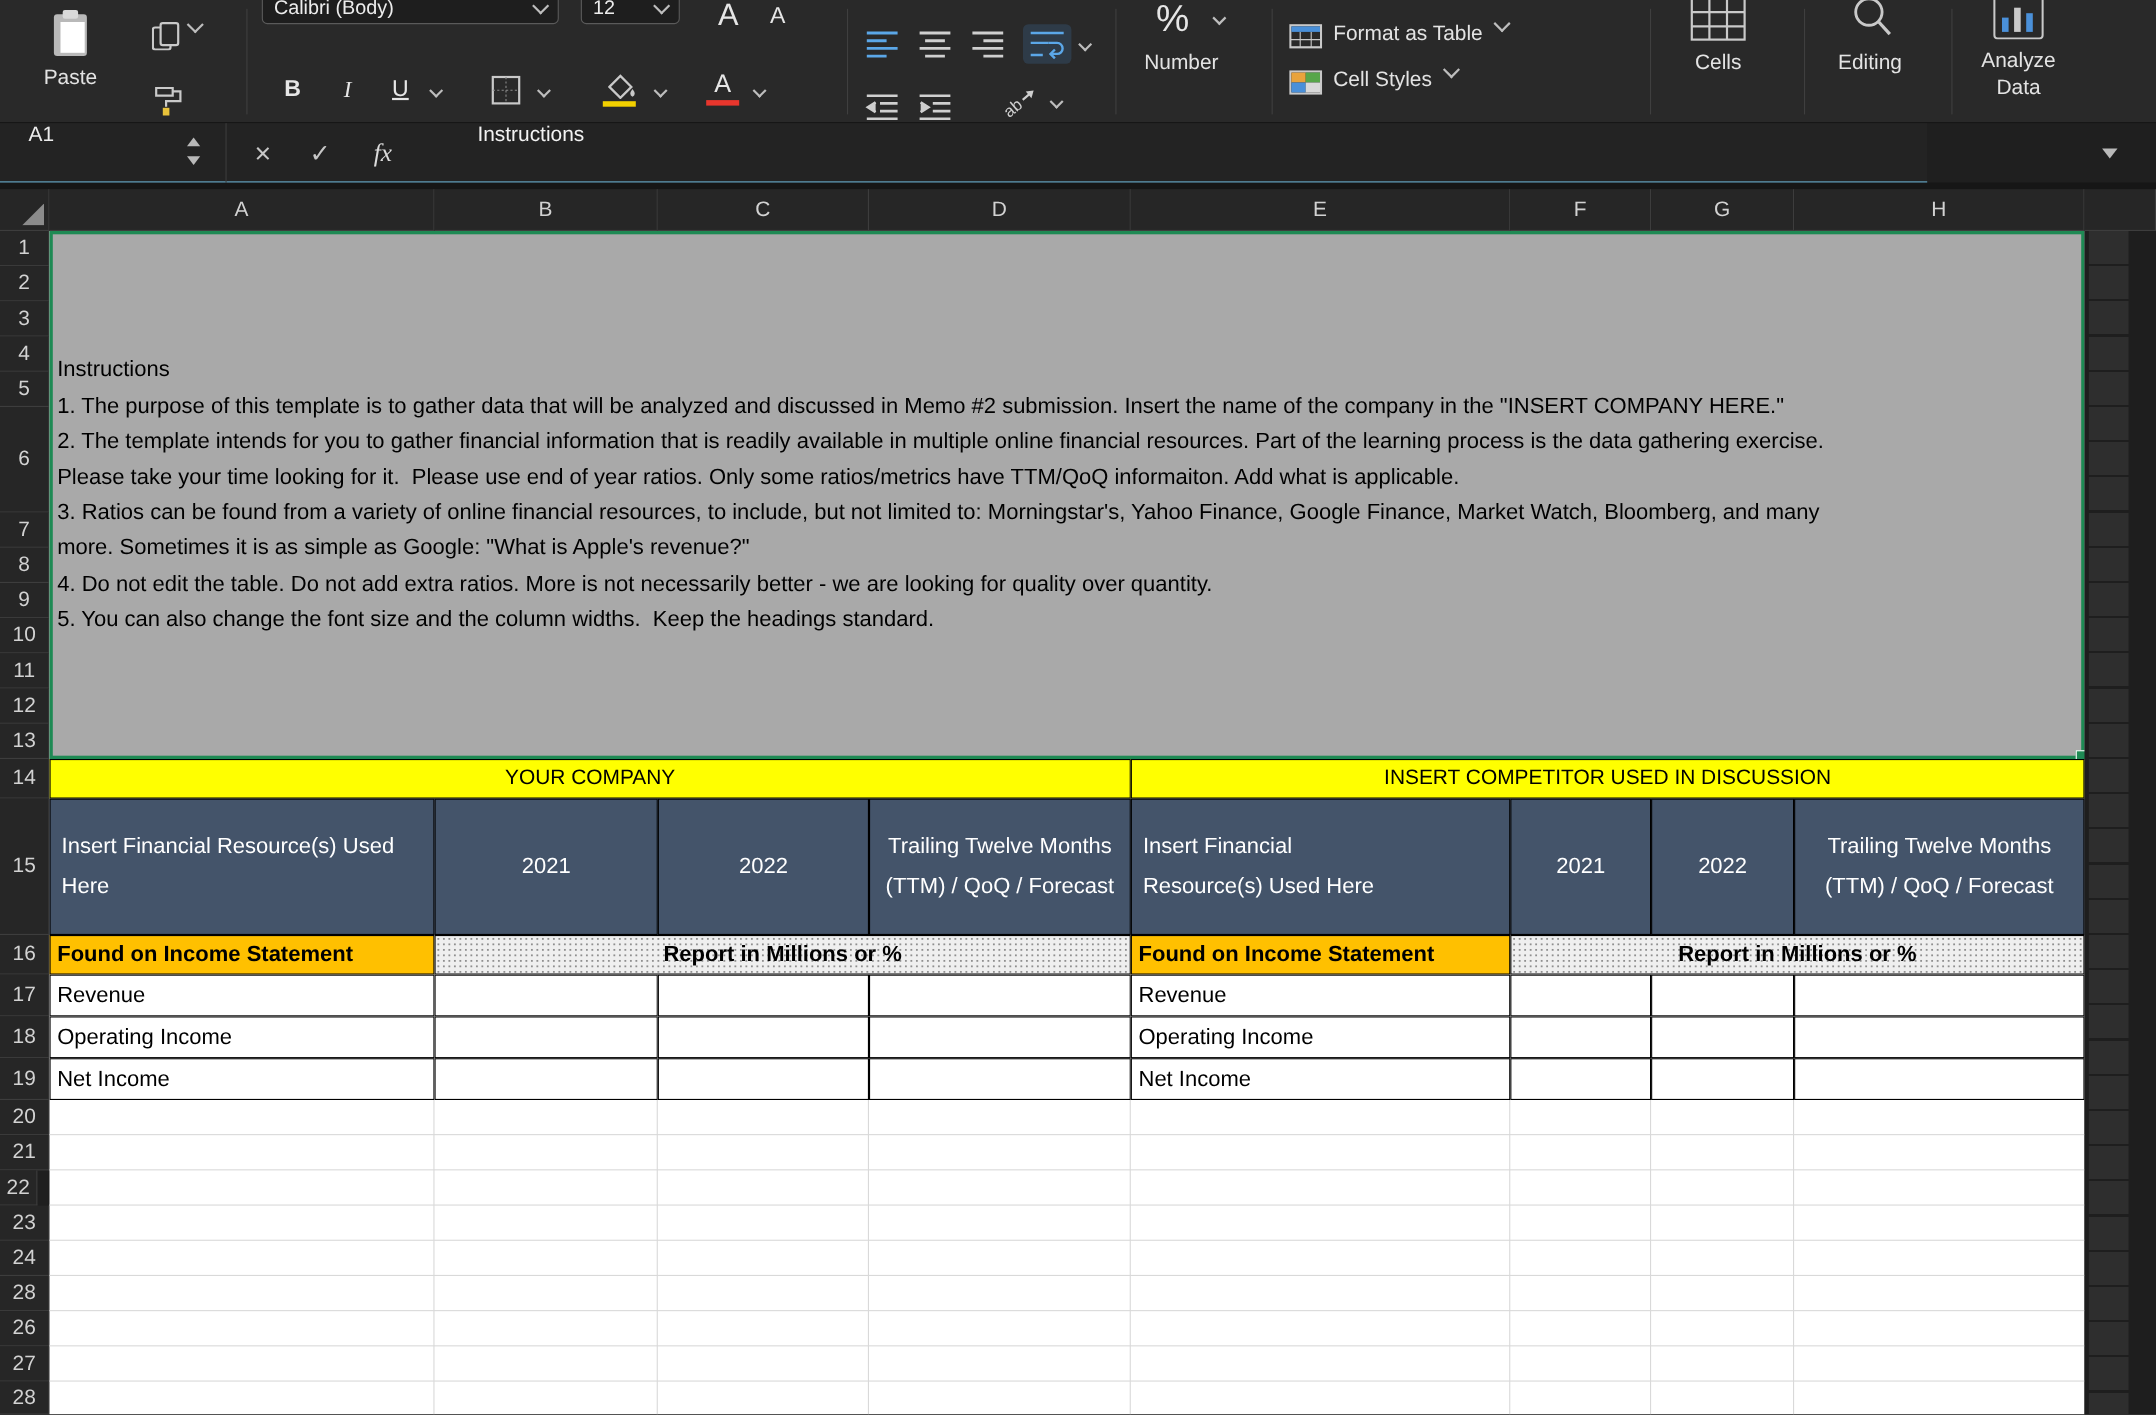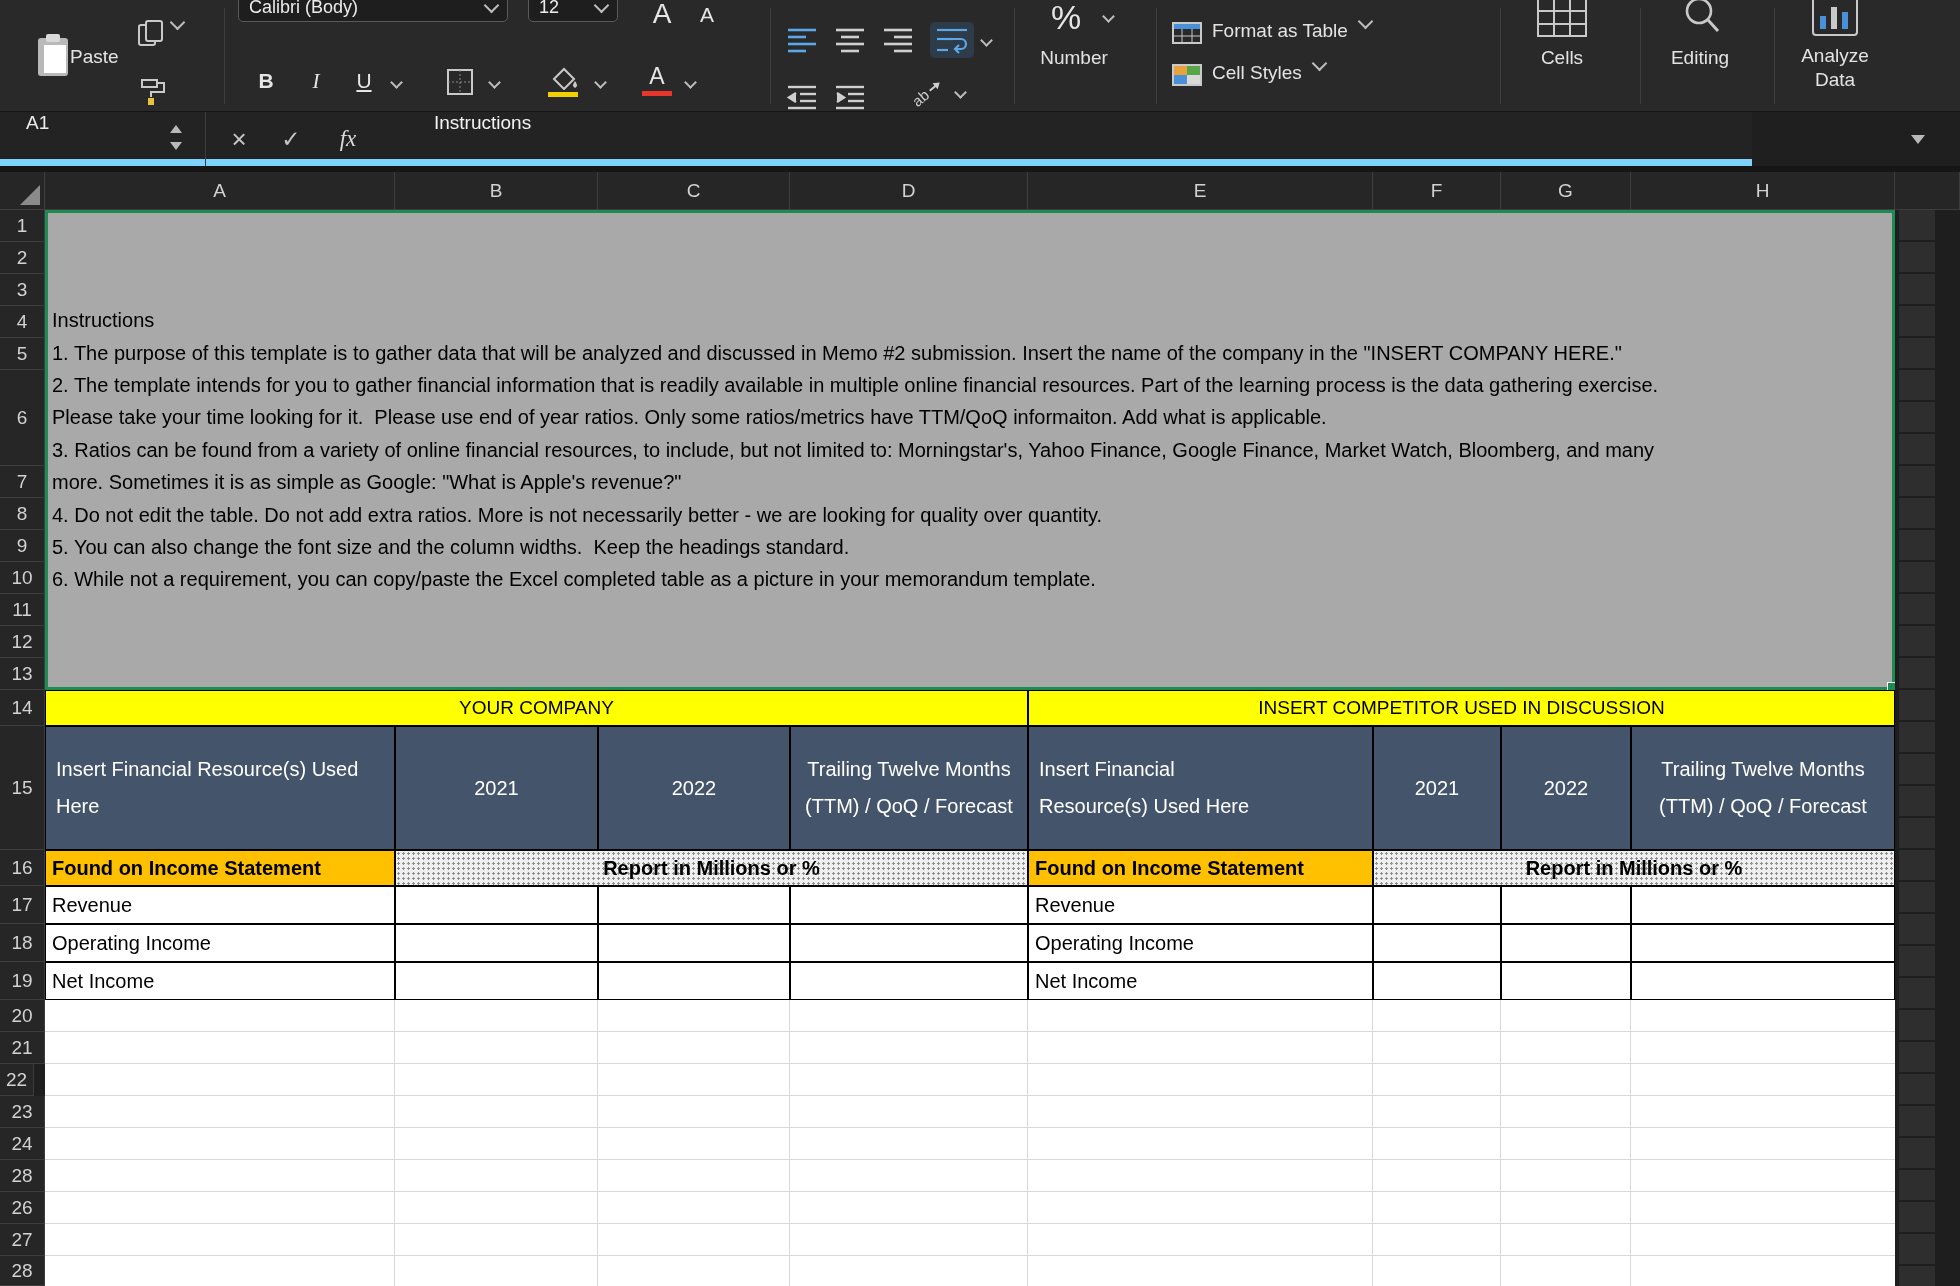--- a/index.html
+++ b/index.html
@@ -11,21 +11,21 @@
   .fc{display:flex;align-items:center;justify-content:center}
   
   .ribbon{left:0;top:0;width:1960px;height:112px;background:#292929;border-bottom:1px solid #141414}
   .rb-label{font-size:19px;color:#e3e3e3;white-space:nowrap}
   .sep{width:1px;top:8px;height:96px;background:#3f3f3f}
   .chev{width:9px;height:9px;border-right:2px solid #bdbdbd;border-bottom:2px solid #bdbdbd;transform:rotate(45deg);display:inline-block}
   .combo{background:#1e1e1e;border:1px solid #5a5a5a;border-radius:5px;color:#ececec;font-size:18px;display:flex;align-items:center;padding:0 10px;justify-content:space-between}
   .glyphbtn{color:#e6e6e6;display:flex;align-items:center;justify-content:center}
   svg{display:block}
   
-  .fbar{left:0;top:112px;width:1752px;height:54px;background:#232323;border-bottom:7px solid #7dd3fc}
+  .fbar{left:0;top:112px;width:1752px;height:54px;background:#232323;border-bottom:1px solid #7dd3fc}
   .tri-up{width:0;height:0;border-left:6px solid transparent;border-right:6px solid transparent;border-bottom:8px solid #b9b9b9}
   .tri-dn{width:0;height:0;border-left:6px solid transparent;border-right:6px solid transparent;border-top:8px solid #b9b9b9}
   
   .band{left:0;top:166px;width:1960px;height:6px;background:#161616}
   .gh{background:#262626;color:#d2d2d2;font-size:19px;border-right:1px solid #3d3d3d;border-bottom:1px solid #3d3d3d}
   
   .gridbg{left:45px;top:210px;width:1850px;height:1076px;background:#ffffff}
   .vline{width:1px;background:#d9d9d9;top:1000px;height:286px}
   .hline{left:45px;width:1850px;height:1px;background:#d9d9d9}
   .cell{border:1px solid #000;font-size:20px;color:#000;background:#fff;display:flex;align-items:center}
@@ -37,21 +37,21 @@
   .dots{background-color:#efefef;background-image:radial-gradient(#8f8f8f 1.2px,transparent 1.2px);background-size:5px 5px;font-weight:bold}
   .instr-line{white-space:pre;font-size:20px;line-height:32.4px;color:#000}
 </style>
 </head>
 <body>
 
 <div class="app">
 
   <div class="a ribbon">
 
-    <div class="a" style="left:36px;top:4px;width:88px;height:100px;display:flex;align-items:center;justify-content:flex-start">
+    <div class="a" style="left:20px;top:4px;width:88px;height:100px;display:flex;flex-direction:column;align-items:center;justify-content:flex-start">
       <span style="margin-top:4px">
         <svg width="34" height="46" viewBox="0 0 34 46">
             <rect x="2" y="5" width="30" height="38" rx="3" fill="#b9b9b9"></rect>
             <rect x="10" y="1" width="14" height="8" rx="2" fill="#d9d9d9"></rect>
             <rect x="8" y="12" width="22" height="28" fill="#ffffff"></rect>
           </svg>
       </span>
       <span class="rb-label" style="margin-top:6px">Paste</span>
     </div>
     <div class="a f" style="left:138px;top:20px">
@@ -352,21 +352,20 @@
   <div class="a" style="left:45px;top:210px;width:1850px;height:480px;background:#a9a9a9;border:3px solid #1e8a54">
     <div class="a" style="left:4px;top:0;right:4px;bottom:0;display:flex;flex-direction:column;justify-content:center">
       <div class="instr-line">Instructions</div>
       <div class="instr-line">1. The purpose of this template is to gather data that will be analyzed and discussed in Memo #2 submission. Insert the name of the company in the "INSERT COMPANY HERE."</div>
       <div class="instr-line">2. The template intends for you to gather financial information that is readily available in multiple online financial resources. Part of the learning process is the data gathering exercise.</div>
       <div class="instr-line">Please take your time looking for it.  Please use end of year ratios. Only some ratios/metrics have TTM/QoQ informaiton. Add what is applicable.</div>
       <div class="instr-line">3. Ratios can be found from a variety of online financial resources, to include, but not limited to: Morningstar's, Yahoo Finance, Google Finance, Market Watch, Bloomberg, and many</div>
       <div class="instr-line">more. Sometimes it is as simple as Google: "What is Apple's revenue?"</div>
       <div class="instr-line">4. Do not edit the table. Do not add extra ratios. More is not necessarily better - we are looking for quality over quantity.</div>
       <div class="instr-line">5. You can also change the font size and the column widths.  Keep the headings standard.</div>
-      <div class="instr-line">6. While not a requirement, you can copy/paste the Excel completed table as a picture in your memorandum template.</div>
     </div>
   </div>
   <div class="a" style="left:1887px;top:682px;width:10px;height:10px;background:#1e8a54;border:1px solid #ffffff"></div>
 
   <div class="a cell cc yellow" style="left:45px;top:690px;width:983px;height:36px">YOUR COMPANY</div>
   <div class="a cell cc yellow" style="left:1028px;top:690px;width:867px;height:36px">INSERT COMPETITOR USED IN DISCUSSION</div>
 
   <div class="a cell blue" style="left:45px;top:726px;width:350px;height:124px;padding-left:10px;padding-right:20px">Insert Financial Resource(s) Used Here</div>
   <div class="a cell cc blue" style="left:395px;top:726px;width:203px;height:124px">2021</div>
   <div class="a cell cc blue" style="left:598px;top:726px;width:192px;height:124px">2022</div>

